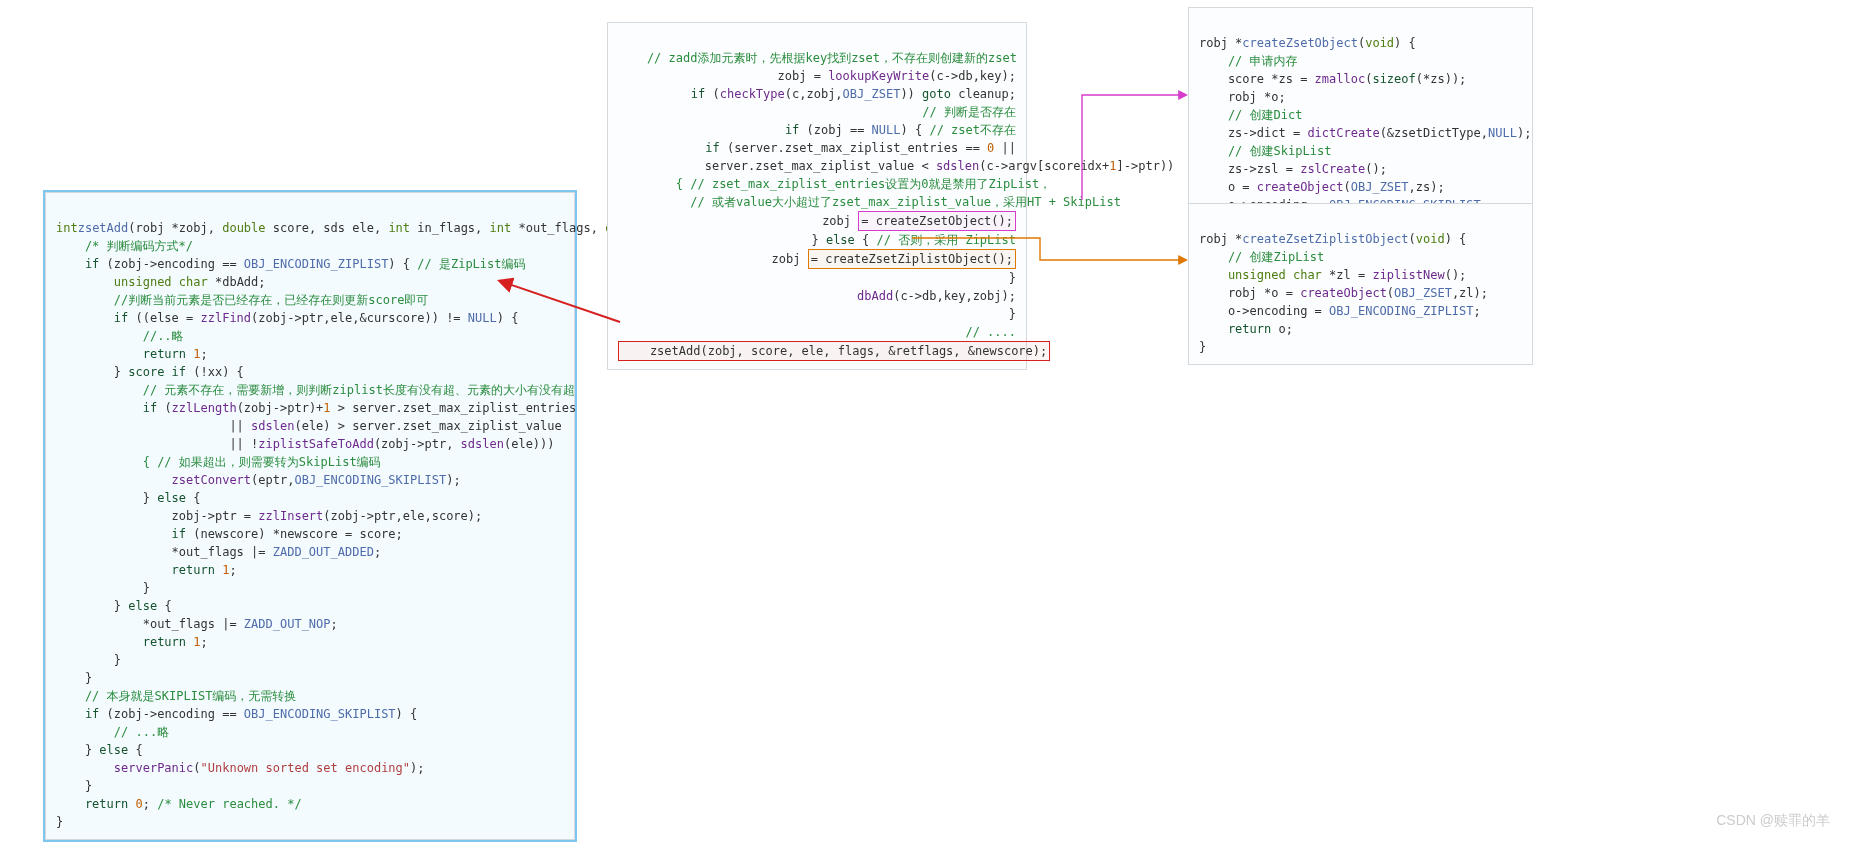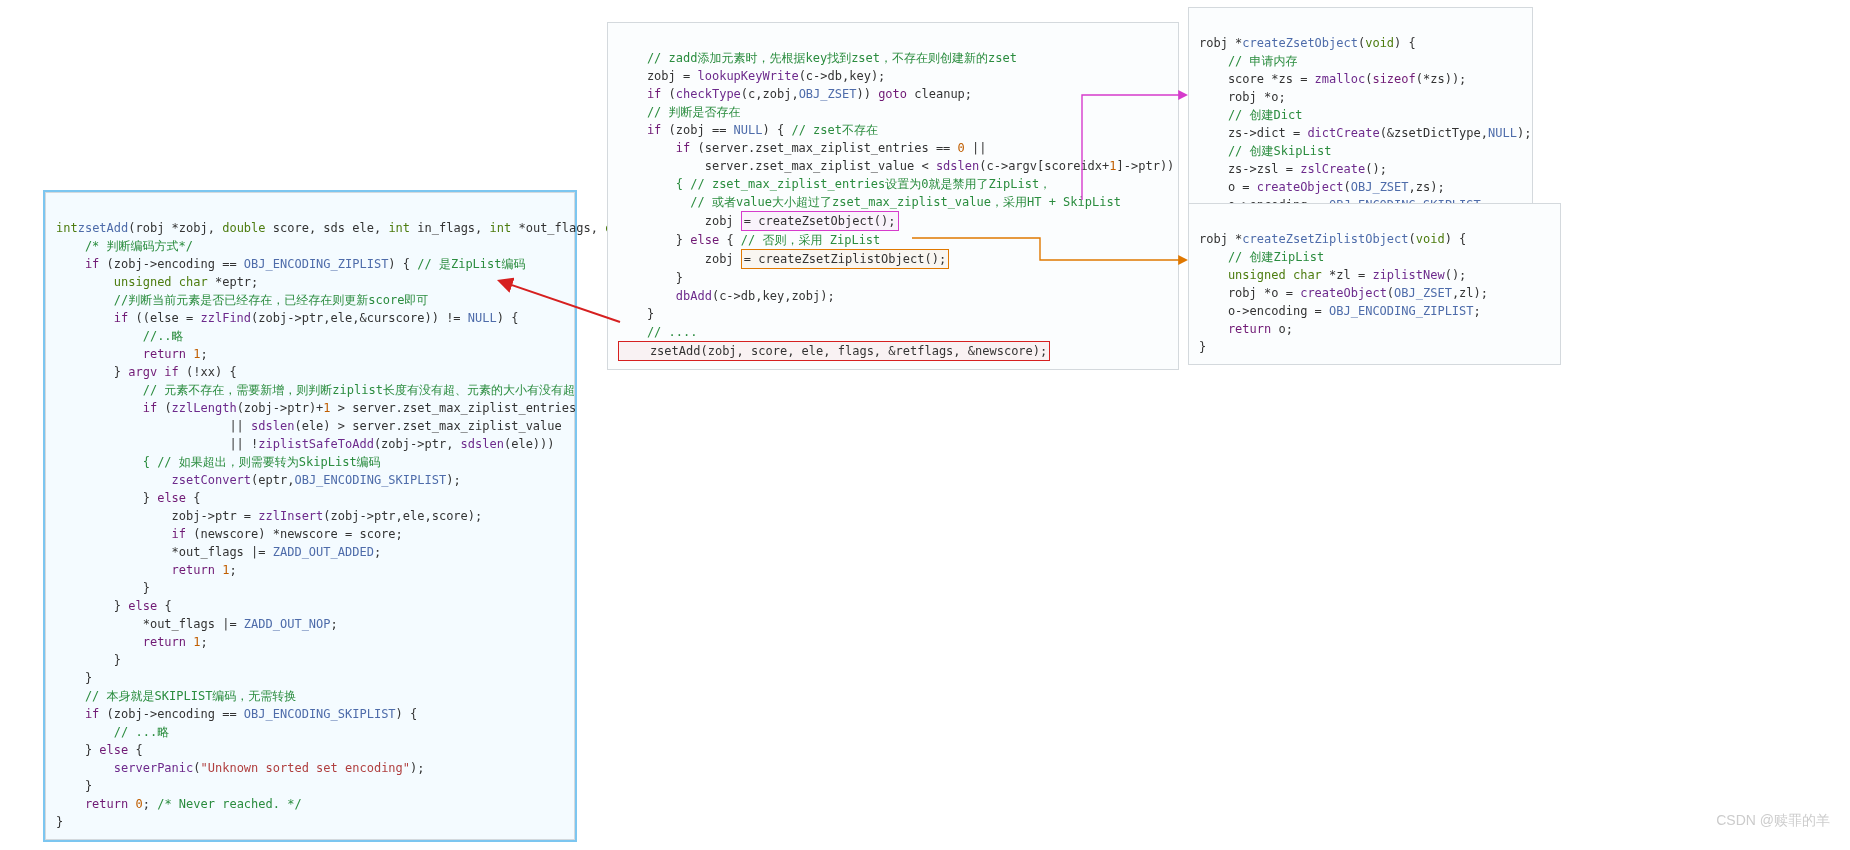--- a/index.html
+++ b/index.html
@@ -1,43 +1,43 @@
 <!DOCTYPE html>
 <html><head>
 <meta charset="utf-8">
 <style>
   body{margin:0;background:#fff;font-family:Consolas,Menlo,monospace;font-size:12px;color:#333;position:relative;width:1850px;height:850px;overflow:hidden}
   .panel{position:absolute;background:#fbfdfe;border:1px solid #d4d9dd;box-sizing:border-box;padding:8px 10px;white-space:pre;line-height:1.5}
   .panel.blue-frame{background:#f4fbff;box-shadow:0 0 0 2px #7cc6f0}
-  .kw{color:#701a75}
+  .kw{color:#14532d}
   .ty{color:#4d7c0f}
   .id{color:#4e6caa}
   .fn{color:#6d2a8c}
   .cm{color:#2a8c3e}
   .st{color:#b04040}
   .num{color:#c05e00}
   .hl-mag{border:1px solid #d63bcc;background:rgba(214,59,204,.05);display:inline-block;padding:0 2px}
   .hl-org{border:1px solid #e07800;background:rgba(224,120,0,.05);display:inline-block;padding:0 2px}
   .hl-red{border:1px solid #d62020;background:rgba(214,32,32,.05);display:inline-block;padding:0 2px}
   .watermark{position:absolute;font-family:sans-serif;color:#ccc;font-size:14px}
   svg.overlay{position:absolute;top:0;left:0;width:1850px;height:850px;pointer-events:none}
 </style>
 </head>
 <body>
 
 <div class="panel blue-frame" style="left:45px;top:192px;width:530px;">
 <span class="ty">int</span><span class="id">zsetAdd</span><span>(robj *zobj, </span><span class="ty">double</span><span> score, sds ele, </span><span class="ty">int</span><span> in_flags, </span><span class="ty">int</span><span> *out_flags, </span><span class="ty">double</span><span> *newscore) {</span>
 <span class="cm">    /* 判断编码方式*/</span>
 <span class="kw">    if</span><span> (zobj-&gt;encoding == </span><span class="id">OBJ_ENCODING_ZIPLIST</span><span>) { </span><span class="cm">// 是ZipList编码</span>
-<span class="ty">        unsigned</span><span> </span><span class="ty">char</span><span> *eptr;</span>
+<span class="ty">        unsigned</span><span> </span><span class="ty">char</span><span> *dbAdd;</span>
 <span class="cm">        //判断当前元素是否已经存在，已经存在则更新score即可</span>
 <span class="kw">        if</span><span> ((else = </span><span class="fn">zzlFind</span><span>(zobj-&gt;ptr,ele,&amp;curscore)) != </span><span class="id">NULL</span><span>) {</span>
 <span class="cm">            //..略</span>
 <span class="kw">            return </span><span class="num">1</span><span>;</span>
-<span>        } </span><span class="kw">argv if</span><span> (!xx) {</span>
+<span>        } </span><span class="kw">score if</span><span> (!xx) {</span>
 <span class="cm">            // 元素不存在，需要新增，则判断ziplist长度有没有超、元素的大小有没有超</span>
 <span class="kw">            if</span><span> (</span><span class="fn">zzlLength</span><span>(zobj-&gt;ptr)+</span><span class="num">1</span><span> &gt; server.zset_max_ziplist_entries</span>
 <span>                        || </span><span class="fn">sdslen</span><span>(ele) &gt; server.zset_max_ziplist_value</span>
 <span>                        || !</span><span class="fn">ziplistSafeToAdd</span><span>(zobj-&gt;ptr, </span><span class="fn">sdslen</span><span>(ele)))</span>
 <span class="cm">            { // 如果超出，则需要转为SkipList编码</span>
 <span class="fn">                zsetConvert</span><span>(eptr,</span><span class="id">OBJ_ENCODING_SKIPLIST</span><span>);</span>
 <span>            } </span><span class="kw">else</span><span> {</span>
 <span>                zobj-&gt;ptr = </span><span class="fn">zzlInsert</span><span>(zobj-&gt;ptr,ele,score);</span>
 <span class="kw">                if</span><span> (newscore) *newscore = score;</span>
 <span>                *out_flags |= </span><span class="id">ZADD_OUT_ADDED</span><span>;</span>
@@ -51,21 +51,21 @@
 <span class="cm">    // 本身就是SKIPLIST编码，无需转换</span>
 <span class="kw">    if</span><span> (zobj-&gt;encoding == </span><span class="id">OBJ_ENCODING_SKIPLIST</span><span>) {</span>
 <span class="cm">        // ...略</span>
 <span>    } </span><span class="kw">else</span><span> {</span>
 <span class="fn">        serverPanic</span><span>(</span><span class="st">"Unknown sorted set encoding"</span><span>);</span>
 <span>    }</span>
 <span class="kw">    return </span><span class="num">0</span><span>; </span><span class="cm">/* Never reached. */</span>
 <span>}</span>
 </div>
 
-<div class="panel" style="left:607px;top:22px;width:572px;">
+<div class="panel" style="left:607px;top:22px;width:420px;text-align:right;">
 <span class="cm">    // zadd添加元素时，先根据key找到zset，不存在则创建新的zset</span>
 <span>    zobj = </span><span class="fn">lookupKeyWrite</span><span>(c-&gt;db,key);</span>
 <span class="kw">    if</span><span> (</span><span class="fn">checkType</span><span>(c,zobj,</span><span class="id">OBJ_ZSET</span><span>)) </span><span class="kw">goto</span><span> cleanup;</span>
 <span class="cm">    // 判断是否存在</span>
 <span class="kw">    if</span><span> (zobj == </span><span class="id">NULL</span><span>) { </span><span class="cm">// zset不存在</span>
 <span class="kw">        if</span><span> (server.zset_max_ziplist_entries == </span><span class="num">0</span><span> ||</span>
 <span>            server.zset_max_ziplist_value &lt; </span><span class="fn">sdslen</span><span>(c-&gt;argv[scoreidx+</span><span class="num">1</span><span>]-&gt;ptr))</span>
 <span class="cm">        { // zset_max_ziplist_entries设置为0就是禁用了ZipList，</span>
 <span class="cm">          // 或者value大小超过了zset_max_ziplist_value，采用HT + SkipList</span>
 <span>            zobj </span><span class="hl-mag">= createZsetObject();</span>
@@ -86,21 +86,21 @@
 <span class="cm">    // 创建Dict</span>
 <span>    zs-&gt;dict = </span><span class="fn">dictCreate</span><span>(&amp;zsetDictType,</span><span class="id">NULL</span><span>);</span>
 <span class="cm">    // 创建SkipList</span>
 <span>    zs-&gt;zsl = </span><span class="fn">zslCreate</span><span>();</span>
 <span>    o = </span><span class="fn">createObject</span><span>(</span><span class="id">OBJ_ZSET</span><span>,zs);</span>
 <span>    o-&gt;encoding = </span><span class="id">OBJ_ENCODING_SKIPLIST</span><span>;</span>
 <span class="kw">    return</span><span> o;</span>
 <span>}</span>
 </div>
 
-<div class="panel" style="left:1188px;top:203px;width:373px;">
+<div class="panel" style="left:1188px;top:203px;width:345px;">
 <span>robj *</span><span class="id">createZsetZiplistObject</span><span>(</span><span class="ty">void</span><span>) {</span>
 <span class="cm">    // 创建ZipList</span>
 <span class="ty">    unsigned</span><span> </span><span class="ty">char</span><span> *zl = </span><span class="fn">ziplistNew</span><span>();</span>
 <span>    robj *o = </span><span class="fn">createObject</span><span>(</span><span class="id">OBJ_ZSET</span><span>,zl);</span>
 <span>    o-&gt;encoding = </span><span class="id">OBJ_ENCODING_ZIPLIST</span><span>;</span>
 <span class="kw">    return</span><span> o;</span>
 <span>}</span>
 </div>
 
 <svg class="overlay">

